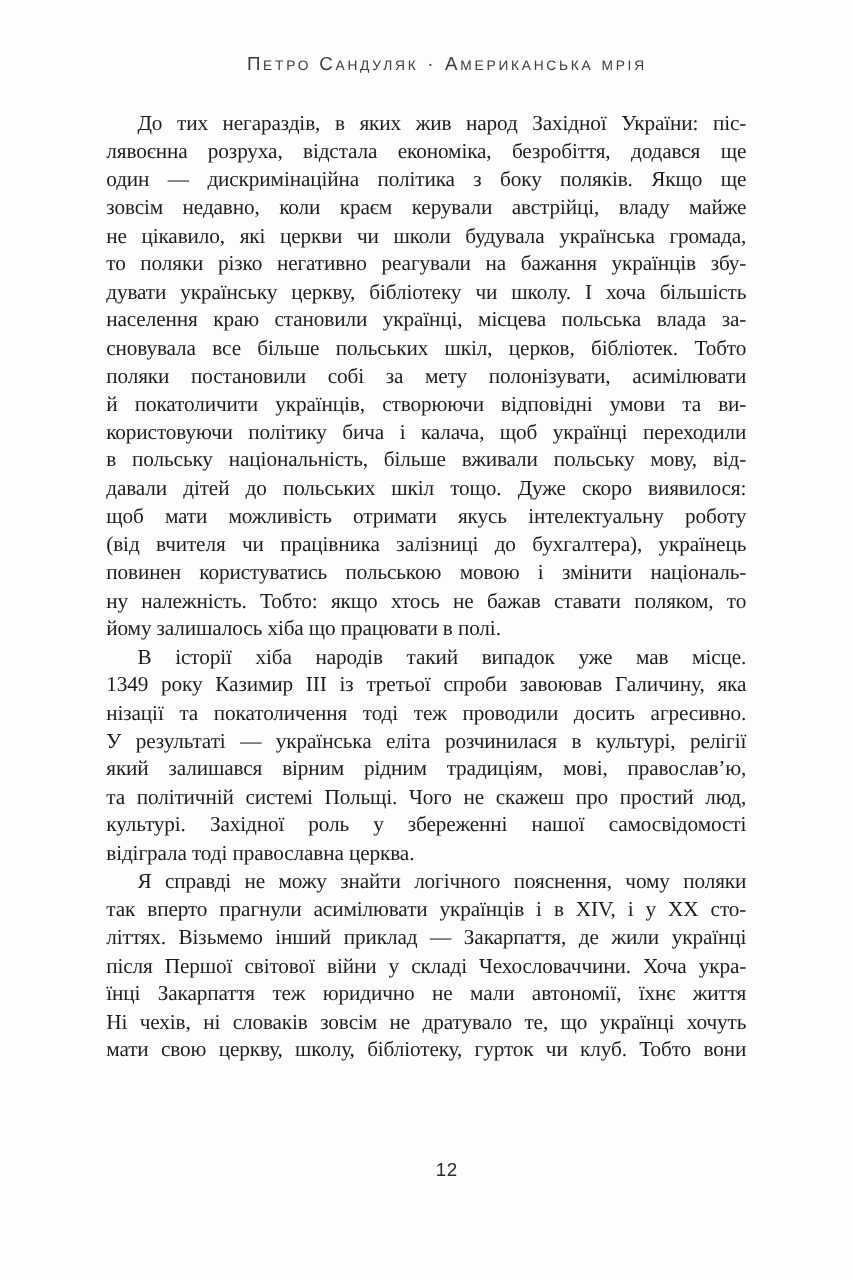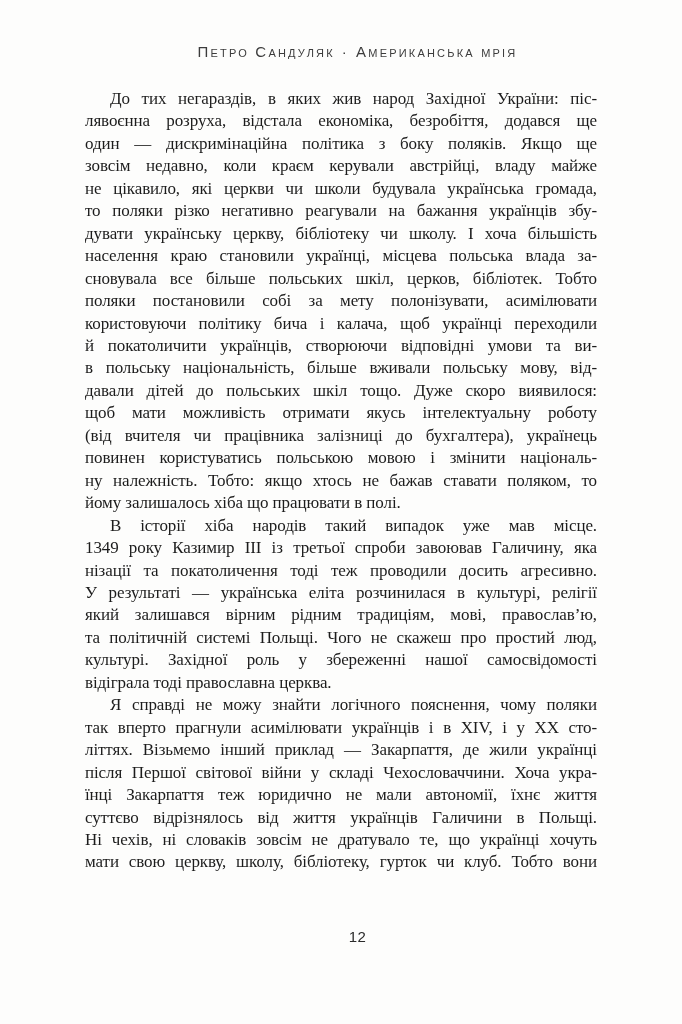--- a/index.html
+++ b/index.html
@@ -85,22 +85,22 @@
       <div class="line first">До тих негараздів, в яких жив народ Західної України: піс-</div>
       <div class="line">лявоєнна розруха, відстала економіка, безробіття, додався ще</div>
       <div class="line">один — дискримінаційна політика з боку поляків. Якщо ще</div>
       <div class="line">зовсім недавно, коли краєм керували австрійці, владу майже</div>
       <div class="line">не цікавило, які церкви чи школи будувала українська громада,</div>
       <div class="line">то поляки різко негативно реагували на бажання українців збу-</div>
       <div class="line">дувати українську церкву, бібліотеку чи школу. І хоча більшість</div>
       <div class="line">населення краю становили українці, місцева польська влада за-</div>
       <div class="line">сновувала все більше польських шкіл, церков, бібліотек. Тобто</div>
       <div class="line">поляки постановили собі за мету полонізувати, асимілювати</div>
+      <div class="line">й покатоличити українців, створюючи відповідні умови та ви-</div>
       <div class="line">користовуючи політику бича і калача, щоб українці переходили</div>
-      <div class="line">й покатоличити українців, створюючи відповідні умови та ви-</div>
       <div class="line">в польську національність, більше вживали польську мову, від-</div>
       <div class="line">давали дітей до польських шкіл тощо. Дуже скоро виявилося:</div>
       <div class="line">щоб мати можливість отримати якусь інтелектуальну роботу</div>
       <div class="line">(від вчителя чи працівника залізниці до бухгалтера), українець</div>
       <div class="line">повинен користуватись польською мовою і змінити національ-</div>
       <div class="line">ну належність. Тобто: якщо хтось не бажав ставати поляком, то</div>
       <div class="line last">йому залишалось хіба що працювати в полі.</div>
     </div>
 
     <div class="para">
@@ -113,21 +113,20 @@
       <div class="line">культурі. Західної роль у збереженні нашої самосвідомості</div>
       <div class="line last">відіграла тоді православна церква.</div>
     </div>
 
     <div class="para">
       <div class="line first">Я справді не можу знайти логічного пояснення, чому поляки</div>
       <div class="line">так вперто прагнули асимілювати українців і в XIV, і у XX сто-</div>
       <div class="line">літтях. Візьмемо інший приклад — Закарпаття, де жили українці</div>
       <div class="line">після Першої світової війни у складі Чехословаччини. Хоча укра-</div>
       <div class="line">їнці Закарпаття теж юридично не мали автономії, їхнє життя</div>
-      <div class="line">суттєво відрізнялось від життя українців Галичини в Польщі.</div>
       <div class="line">Ні чехів, ні словаків зовсім не дратувало те, що українці хочуть</div>
       <div class="line">мати свою церкву, школу, бібліотеку, гурток чи клуб. Тобто вони</div>
     </div>
 
   </div>
 
   <div class="page-number">12</div>
 
 </div>
 

